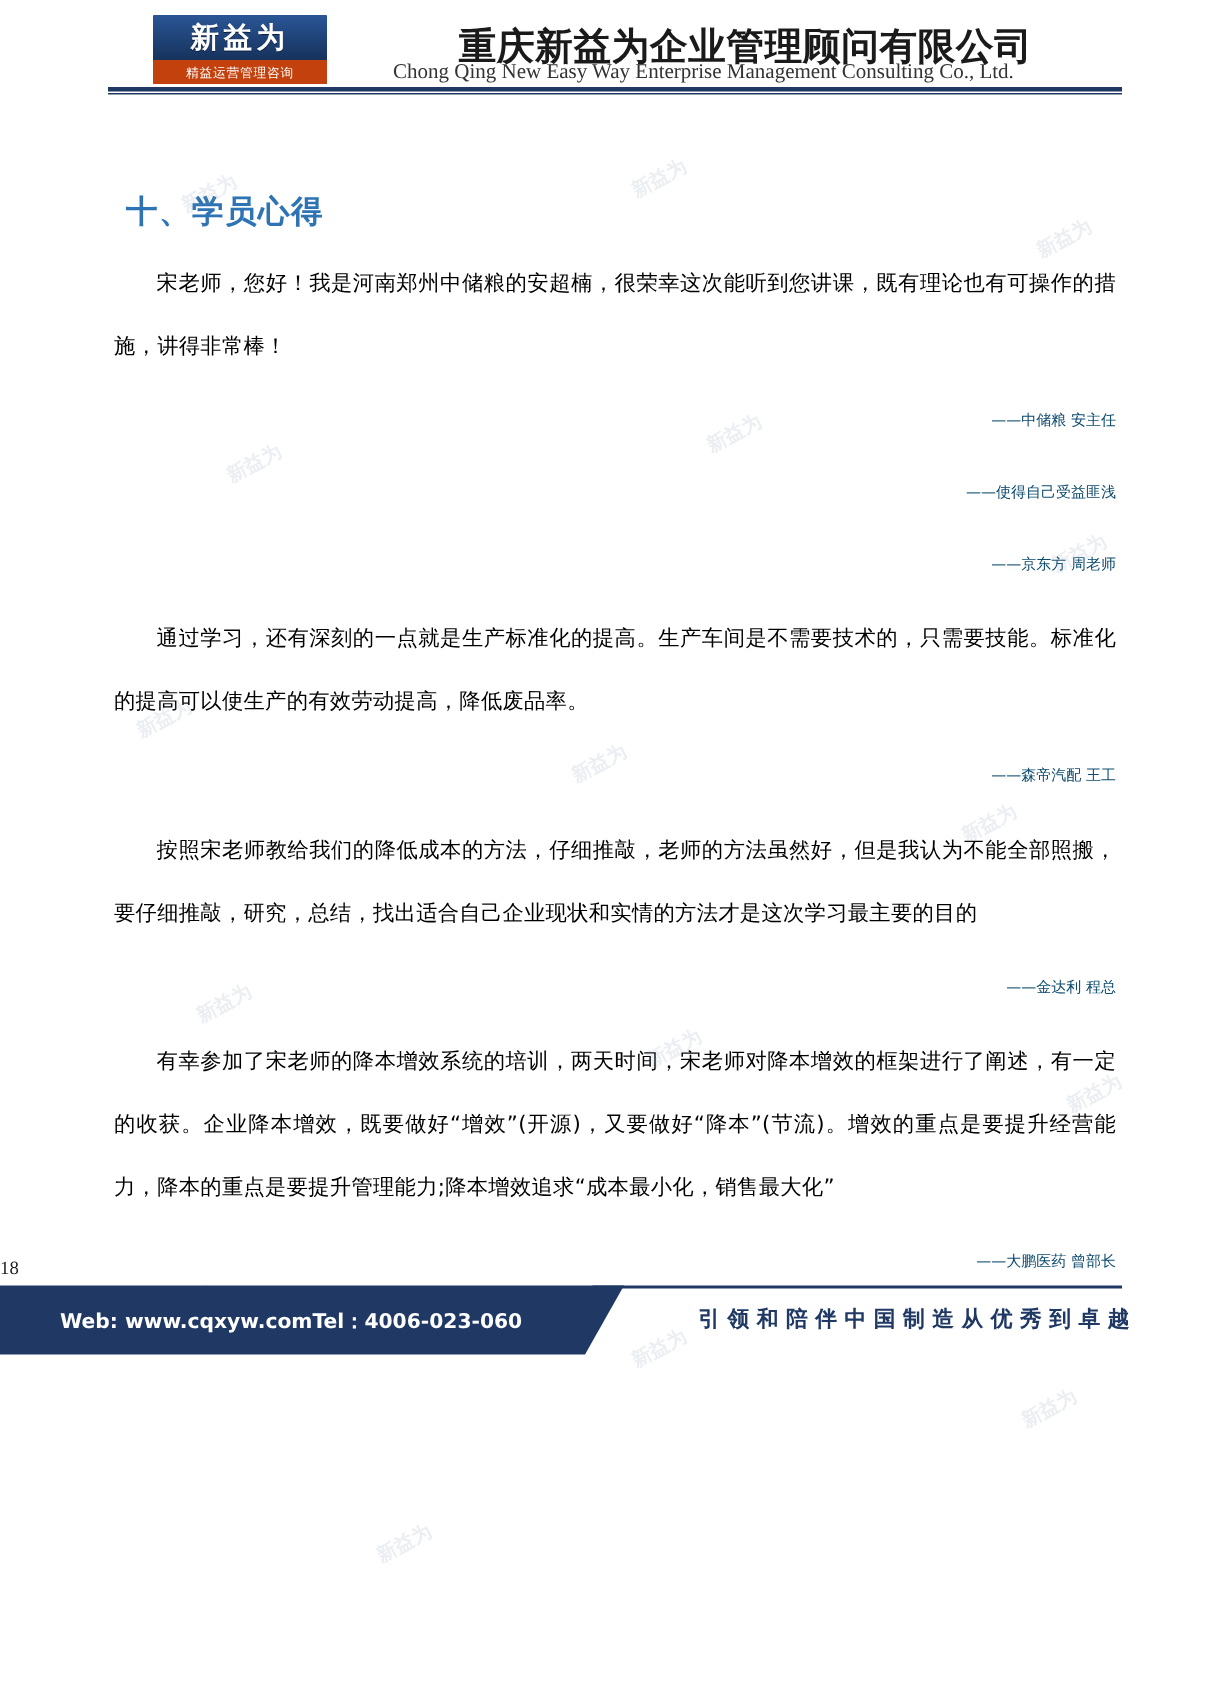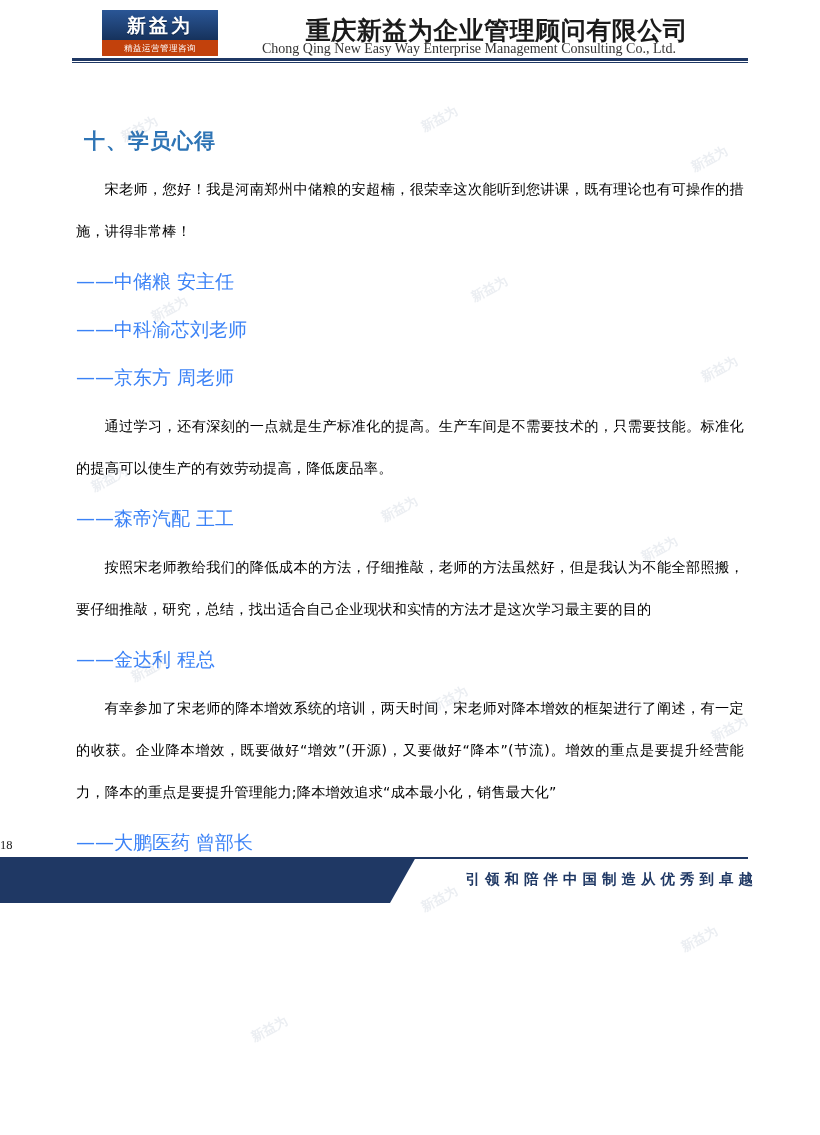--- a/index.html
+++ b/index.html
@@ -139,24 +139,24 @@
     font-size: 14.2px;
     line-height: 42px;
     color: #000;
     text-indent: 2em;
     text-align: justify;
     font-family: "DejaVu Sans", sans-serif;
     letter-spacing: 0.2px;
   }
   p.attrib {
     margin: 0 0 8px 0;
-    font-size: 19px;
+    font-size: 10px;
     line-height: 40px;
-    color: #3b82f6;
-    text-align: left;
+    color: #0c4a6e;
+    text-align: right;
     font-family: "DejaVu Sans", sans-serif;
   }
 
   
   .wm {
     position: absolute;
     color: rgba(130, 150, 175, 0.16);
     font-size: 13px;
     font-family: "DejaVu Sans", sans-serif;
     transform: rotate(-28deg);
@@ -239,21 +239,21 @@
   </div>
   <div class="header-rule"></div>
   <div class="header-rule2"></div>
 
   <div class="section-title">十、学员心得</div>
 
   <div class="content">
     <p class="para">宋老师，您好！我是河南郑州中储粮的安超楠，很荣幸这次能听到您讲课，既有理论也有可操作的措施，讲得非常棒！</p>
     <p class="attrib">——中储粮 安主任</p>
 
-    <p class="attrib">——中科渝芯刘老师</p>
+    <p class="attrib">——使得自己受益匪浅</p>
 
     <p class="attrib">——京东方 周老师</p>
 
     <p class="para">通过学习，还有深刻的一点就是生产标准化的提高。生产车间是不需要技术的，只需要技能。标准化的提高可以使生产的有效劳动提高，降低废品率。</p>
     <p class="attrib">——森帝汽配 王工</p>
 
     <p class="para">按照宋老师教给我们的降低成本的方法，仔细推敲，老师的方法虽然好，但是我认为不能全部照搬，要仔细推敲，研究，总结，找出适合自己企业现状和实情的方法才是这次学习最主要的目的</p>
     <p class="attrib">——金达利 程总</p>
 
     <p class="para">有幸参加了宋老师的降本增效系统的培训，两天时间，宋老师对降本增效的框架进行了阐述，有一定的收获。企业降本增效，既要做好“增效”(开源)，又要做好“降本”(节流)。增效的重点是要提升经营能力，降本的重点是要提升管理能力;降本增效追求“成本最小化，销售最大化”</p>
@@ -273,15 +273,16 @@
   <div class="wm" style="left:430px; top:690px;">新益为</div>
   <div class="wm" style="left:710px; top:720px;">新益为</div>
   <div class="wm" style="left:110px; top:860px;">新益为</div>
   <div class="wm" style="left:420px; top:890px;">新益为</div>
   <div class="wm" style="left:680px; top:930px;">新益为</div>
   <div class="wm" style="left:250px; top:1020px;">新益为</div>
 
   <div class="page-number">18</div>
   <div class="footer-rule"></div>
   <div class="footer-bar"></div>
+  <div class="footer-web">Web: www.cqxyw.comTel：4006-023-060</div>
   <div class="footer-slogan">引领和陪伴中国制造从优秀到卓越</div>
 
 </div>
 
 </body></html>

